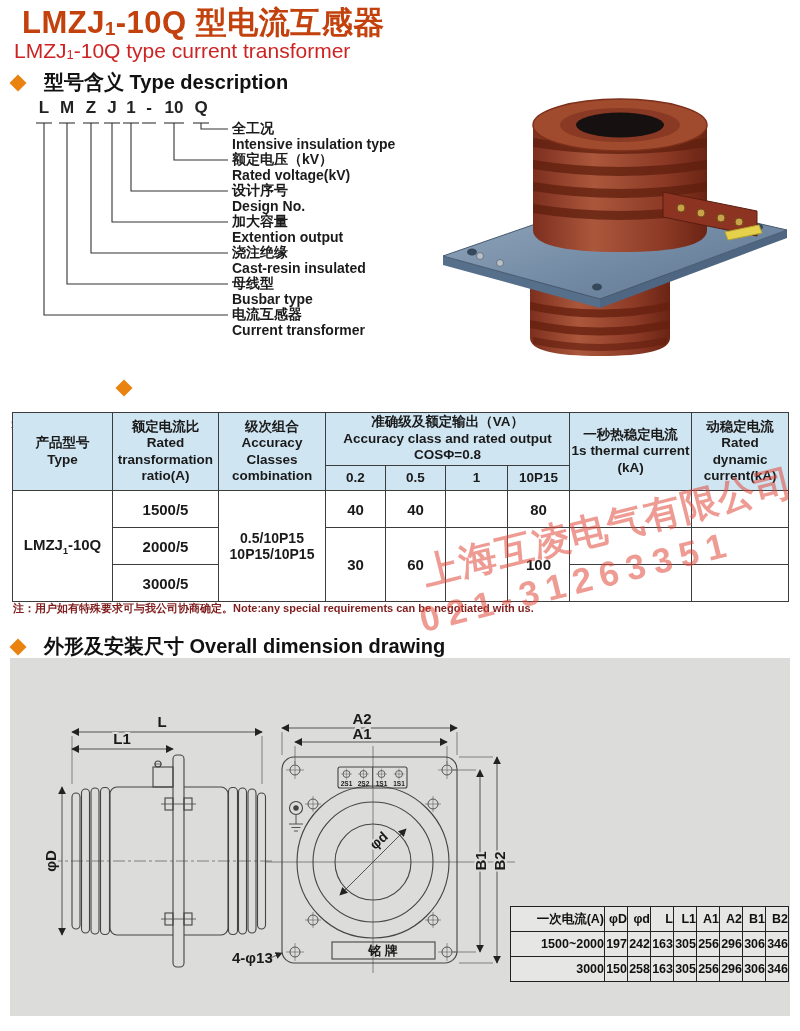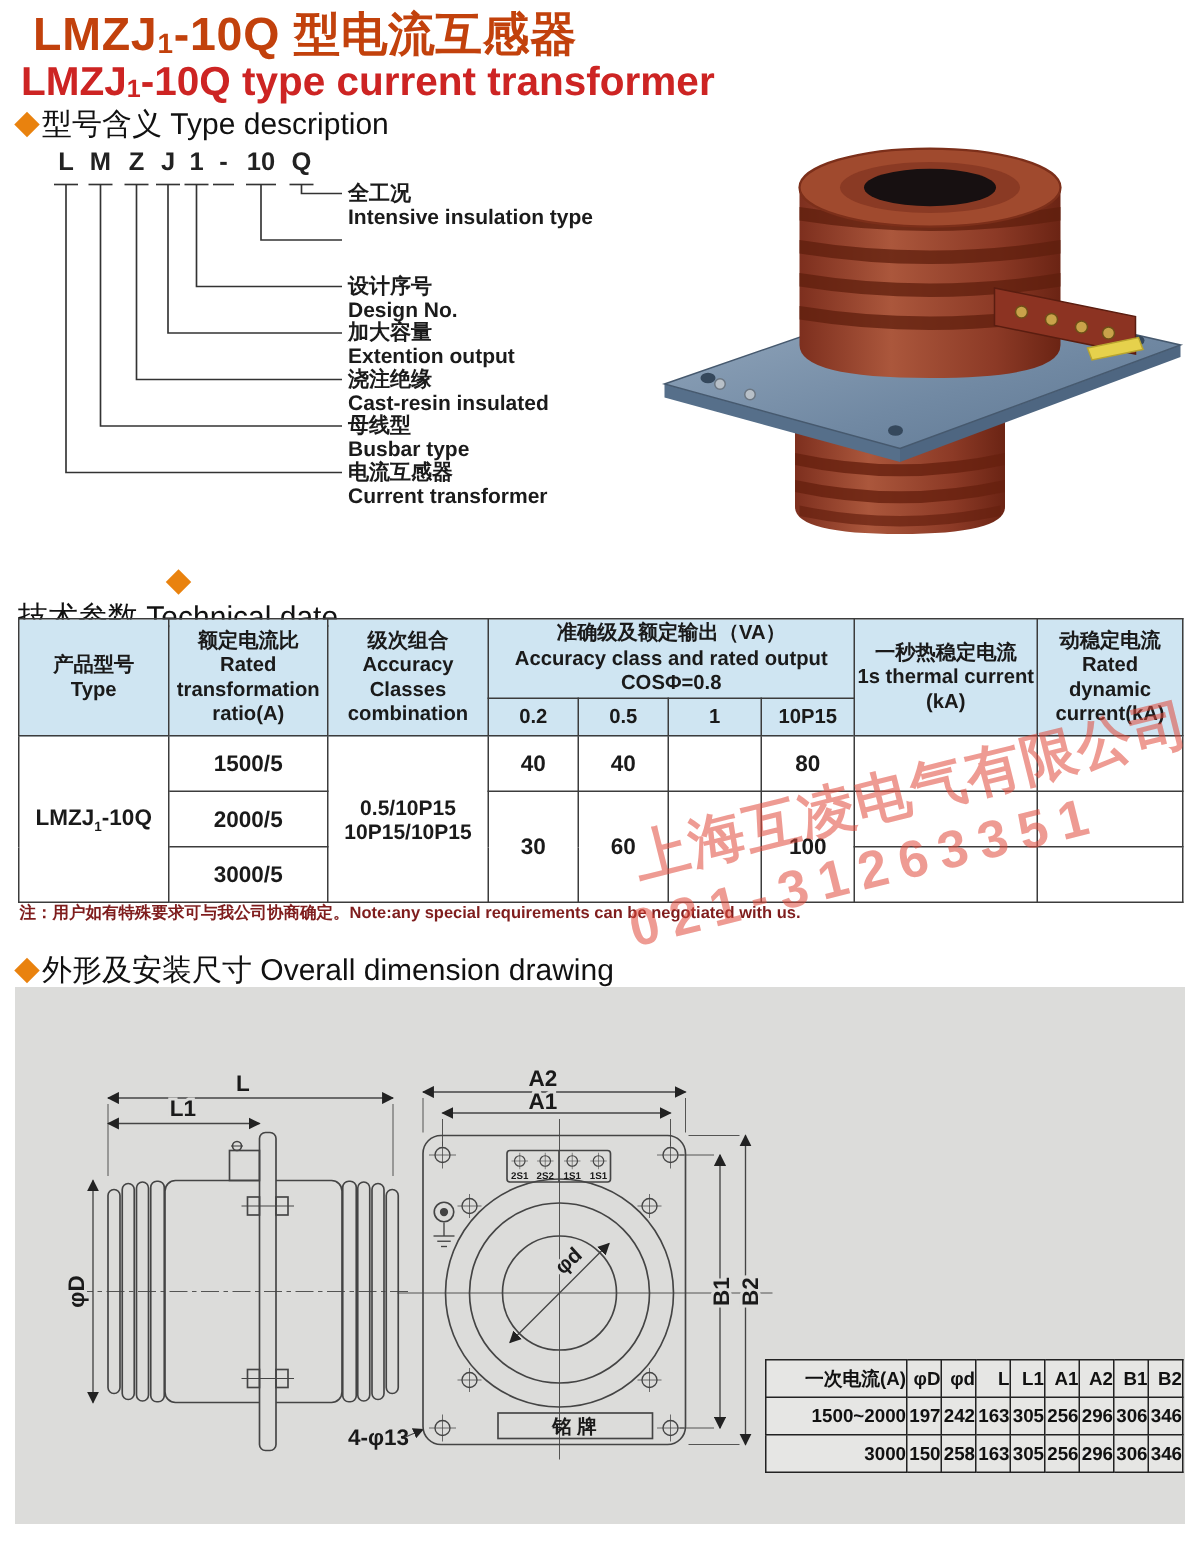--- a/index.html
+++ b/index.html
@@ -4,24 +4,24 @@
 <style>
   html,body{margin:0;padding:0;}
   body{
     width:800px;height:1031px;position:relative;background:#ffffff;overflow:hidden;
     font-family:"Liberation Sans","DejaVu Sans",sans-serif;color:#1a1a1a;
   }
   .abs{position:absolute;}
   
   #main-title{left:22px;top:2px;font-size:31px;font-weight:bold;color:#c2410c;letter-spacing:.5px;white-space:nowrap;}
   #main-title .subn{font-size:0.60em;vertical-align:-0.12em;}
-  #sub-title{left:14px;top:39px;font-size:27px;font-weight:bold;color:#cd2423;white-space:nowrap;}
+  #sub-title{left:14px;top:39px;font-size:21px;font-weight:normal;color:#cd2423;white-space:nowrap;}
   #sub-title .subn{font-size:0.62em;vertical-align:-0.10em;}
   
-  .section{display:flex;align-items:center;gap:4px;font-size:20px;font-weight:normal;color:#111;white-space:nowrap;}
+  .section{display:flex;align-items:center;gap:20px;font-size:20px;font-weight:bold;color:#111;white-space:nowrap;}
   .diamond{width:12px;height:12px;background:#e9820e;transform:rotate(45deg);flex:0 0 auto;}
   
   #type-diagram{left:14px;top:96px;width:420px;height:258px;}
   #type-diagram .letter{position:absolute;top:2px;width:24px;text-align:center;font-size:17px;font-weight:bold;color:#222;}
   #type-diagram .tlabel{position:absolute;left:218px;font-size:14px;font-weight:bold;line-height:15.5px;white-space:nowrap;color:#1b1b1b;}
   #type-diagram svg{position:absolute;left:0;top:0;}
   
   #tech-table{position:absolute;left:12px;top:412px;width:776px;border-collapse:collapse;table-layout:fixed;}
   #tech-table th,#tech-table td{border:1px solid #3c3c3c;text-align:center;vertical-align:middle;padding:0;white-space:pre-line;}
   #tech-table thead th{background:#cfe5f2;font-size:13.5px;font-weight:bold;line-height:1.22;}
@@ -83,20 +83,24 @@
   <span class="letter" style="left:86px;">J</span>
   <span class="letter" style="left:105px;">1</span>
   <span class="letter" style="left:123px;">-</span>
   <span class="letter" style="left:148px;">10</span>
   <span class="letter" style="left:175px;">Q</span>
 
   <div class="tlabel" style="top:25px;">
       <div>全工况</div>
       <div>Intensive insulation type</div>
     </div>
+  <div class="tlabel" style="top:56px;">
+      <div>额定电压（kV）</div>
+      <div>Rated voltage(kV)</div>
+    </div>
   <div class="tlabel" style="top:87px;">
       <div>设计序号</div>
       <div>Design No.</div>
     </div>
   <div class="tlabel" style="top:149px;">
       <div>浇注绝缘</div>
       <div>Cast-resin insulated</div>
     </div>
   <div class="tlabel" style="top:118px;">
       <div>加大容量</div>

